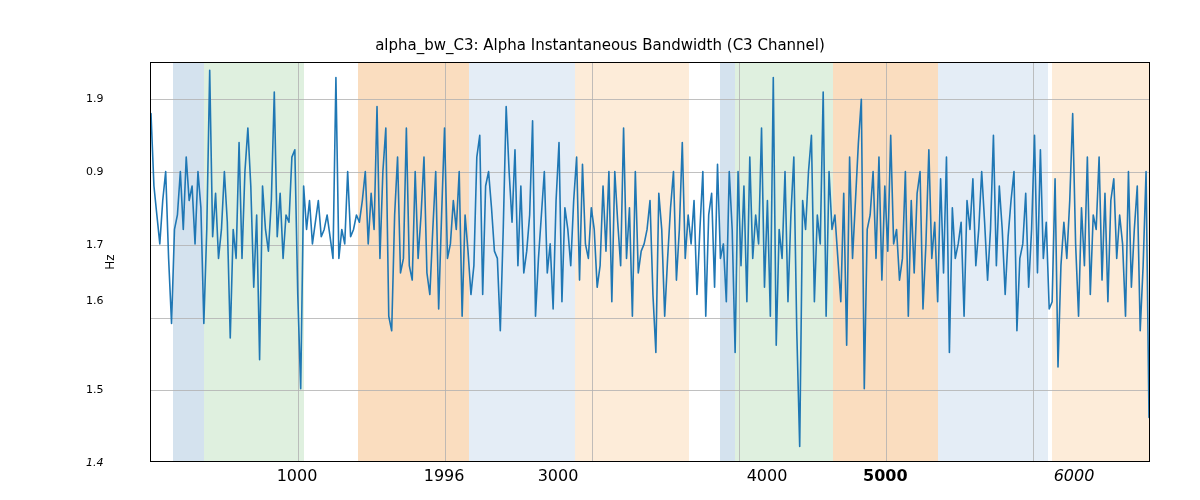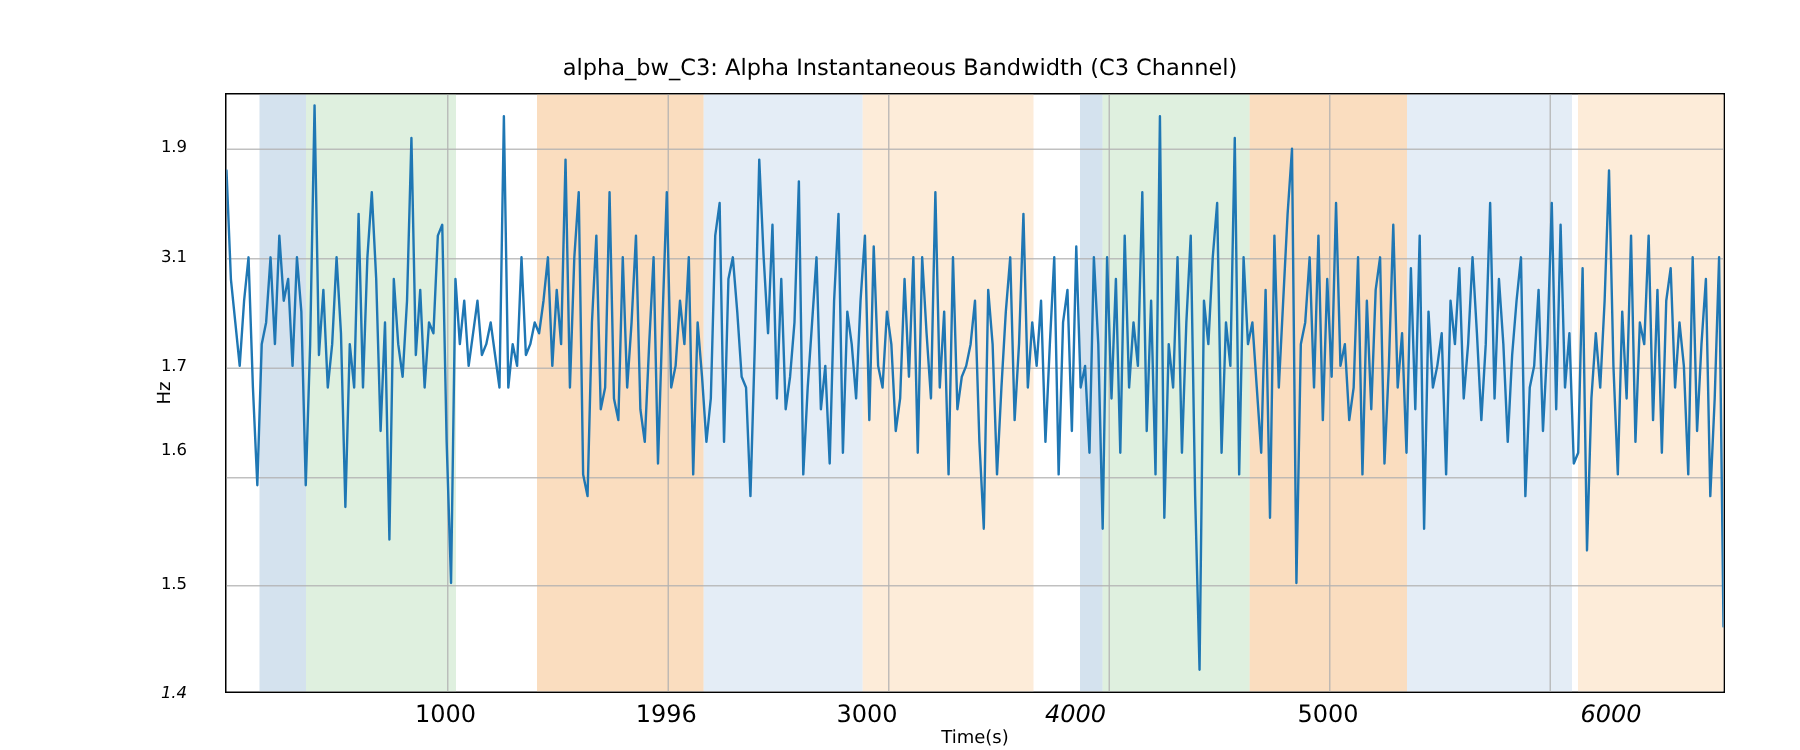--- a/index.html
+++ b/index.html
@@ -57,21 +57,21 @@
     left: 150px;
     top: 462px;
     width: 1000px;
     text-align: center;
     font-size: 12px;
   }
   .ytick-label {
     position: absolute;
     right: 1054px;
     width: 60px;
-    text-align: center;
+    text-align: left;
     font-size: 11px;
     transform: translateY(-50%);
   }
   .xtick-label {
     position: absolute;
     top: 444px;
     width: 60px;
     text-align: center;
     font-size: 16px;
     transform: translateX(-50%);
@@ -113,21 +113,20 @@
   }
 </style>
 </head>
 <body>
 
 <div class="figure">
   <div class="title">alpha_bw_C3: Alpha Instantaneous Bandwidth (C3 Channel)</div>
   <div class="ylabel">
       <span>Hz</span>
     </div>
-  <div class="xlabel">Time(s)</div>
 
   <div class="plot">
       <div class="band" style="left: 901.471px; width: 98.5294px; background: rgb(252, 228, 201); opacity: 0.7;"></div>
       <div class="band" style="left: 897.059px; width: 4.41176px; background: rgb(255, 255, 255); opacity: 0;"></div>
       <div class="band" style="left: 786.765px; width: 110.294px; background: rgb(217, 229, 242); opacity: 0.7;"></div>
       <div class="band" style="left: 682.353px; width: 104.412px; background: rgb(247, 199, 149); opacity: 0.6;"></div>
       <div class="band" style="left: 583.824px; width: 98.5294px; background: rgb(201, 230, 201); opacity: 0.6;"></div>
       <div class="band" style="left: 569.118px; width: 14.7059px; background: rgb(183, 206, 227); opacity: 0.6;"></div>
       <div class="band" style="left: 423.529px; width: 114.706px; background: rgb(252, 228, 201); opacity: 0.7;"></div>
       <div class="band" style="left: 317.647px; width: 105.882px; background: rgb(217, 229, 242); opacity: 0.7;"></div>
@@ -147,21 +146,21 @@
       <div class="gridline-v" style="left: 735.294px;"></div>
       <div class="gridline-v" style="left: 882.353px;"></div>
       <svg class="series" preserveAspectRatio="none" viewBox="0 0 1000 400">
         <path d="M0.00 50.91 L2.94 123.64 L5.88 152.73 L8.82 181.82 L11.76 138.18 L14.71 109.09 L17.65 196.36 L20.59 261.82 L23.53 167.27 L26.47 152.73 L29.41 109.09 L32.35 167.27 L35.29 94.55 L38.24 138.18 L41.18 123.64 L44.12 181.82 L47.06 109.09 L50.00 145.45 L52.94 261.82 L55.88 167.27 L58.82 7.27 L61.76 174.55 L64.71 130.91 L67.65 196.36 L70.59 167.27 L73.53 109.09 L76.47 160.00 L79.41 276.36 L82.35 167.27 L85.29 196.36 L88.24 80.00 L91.18 196.36 L94.12 109.09 L97.06 65.45 L100.00 123.64 L102.94 225.45 L105.88 152.73 L108.82 298.18 L111.76 123.64 L114.71 167.27 L117.65 189.09 L120.59 138.18 L123.53 29.09 L126.47 174.55 L129.41 130.91 L132.35 196.36 L135.29 152.73 L138.24 160.00 L141.18 94.55 L144.12 87.27 L147.06 232.73 L150.00 327.27 L152.94 123.64 L155.88 167.27 L158.82 138.18 L161.76 181.82 L164.71 160.00 L167.65 138.18 L170.59 174.55 L173.53 167.27 L176.47 152.73 L179.41 174.55 L182.35 196.36 L185.29 14.55 L188.24 196.36 L191.18 167.27 L194.12 181.82 L197.06 109.09 L200.00 174.55 L202.94 167.27 L205.88 152.73 L208.82 160.00 L211.76 138.18 L214.71 109.09 L217.65 181.82 L220.59 130.91 L223.53 167.27 L226.47 43.64 L229.41 196.36 L232.35 109.09 L235.29 65.45 L238.24 254.55 L241.18 269.09 L244.12 152.73 L247.06 94.55 L250.00 210.91 L252.94 196.36 L255.88 65.45 L258.82 203.64 L261.76 218.18 L264.71 109.09 L267.65 196.36 L270.59 152.73 L273.53 94.55 L276.47 210.91 L279.41 232.73 L282.35 167.27 L285.29 109.09 L288.24 247.27 L291.18 152.73 L294.12 65.45 L297.06 196.36 L300.00 181.82 L302.94 138.18 L305.88 167.27 L308.82 109.09 L311.76 254.55 L314.71 152.73 L317.65 189.09 L320.59 232.73 L323.53 203.64 L326.47 94.55 L329.41 72.73 L332.35 232.73 L335.29 123.64 L338.24 109.09 L341.18 145.45 L344.12 189.09 L347.06 196.36 L350.00 269.09 L352.94 167.27 L355.88 43.64 L358.82 109.09 L361.76 160.00 L364.71 87.27 L367.65 203.64 L370.59 123.64 L373.53 210.91 L376.47 189.09 L379.41 152.73 L382.35 58.18 L385.29 254.55 L388.24 196.36 L391.18 152.73 L394.12 109.09 L397.06 210.91 L400.00 181.82 L402.94 247.27 L405.88 138.18 L408.82 80.00 L411.76 240.00 L414.71 145.45 L417.65 167.27 L420.59 203.64 L423.53 138.18 L426.47 94.55 L429.41 218.18 L432.35 101.82 L435.29 181.82 L438.24 196.36 L441.18 145.45 L444.12 167.27 L447.06 225.45 L450.00 203.64 L452.94 123.64 L455.88 189.09 L458.82 109.09 L461.76 240.00 L464.71 109.09 L467.65 160.00 L470.59 203.64 L473.53 65.45 L476.47 196.36 L479.41 145.45 L482.35 254.55 L485.29 109.09 L488.24 210.91 L491.18 189.09 L494.12 181.82 L497.06 167.27 L500.00 138.18 L502.94 232.73 L505.88 290.91 L508.82 130.91 L511.76 167.27 L514.71 254.55 L517.65 196.36 L520.59 145.45 L523.53 109.09 L526.47 218.18 L529.41 167.27 L532.35 80.00 L535.29 196.36 L538.24 152.73 L541.18 181.82 L544.12 138.18 L547.06 232.73 L550.00 167.27 L552.94 109.09 L555.88 254.55 L558.82 152.73 L561.76 130.91 L564.71 225.45 L567.65 101.82 L570.59 196.36 L573.53 181.82 L576.47 240.00 L579.41 109.09 L582.35 167.27 L585.29 290.91 L588.24 109.09 L591.18 203.64 L594.12 123.64 L597.06 240.00 L600.00 94.55 L602.94 196.36 L605.88 152.73 L608.82 181.82 L611.76 65.45 L614.71 225.45 L617.65 138.18 L620.59 254.55 L623.53 14.55 L626.47 283.64 L629.41 167.27 L632.35 196.36 L635.29 109.09 L638.24 240.00 L641.18 152.73 L644.12 94.55 L647.06 269.09 L650.00 385.45 L652.94 138.18 L655.88 167.27 L658.82 109.09 L661.76 72.73 L664.71 240.00 L667.65 152.73 L670.59 181.82 L673.53 29.09 L676.47 254.55 L679.41 109.09 L682.35 167.27 L685.29 152.73 L688.24 196.36 L691.18 240.00 L694.12 130.91 L697.06 283.64 L700.00 94.55 L702.94 196.36 L705.88 138.18 L708.82 80.00 L711.76 36.36 L714.71 327.27 L717.65 167.27 L720.59 152.73 L723.53 109.09 L726.47 196.36 L729.41 94.55 L732.35 218.18 L735.29 123.64 L738.24 189.09 L741.18 72.73 L744.12 181.82 L747.06 167.27 L750.00 218.18 L752.94 196.36 L755.88 109.09 L758.82 254.55 L761.76 138.18 L764.71 210.91 L767.65 130.91 L770.59 109.09 L773.53 247.27 L776.47 181.82 L779.41 87.27 L782.35 196.36 L785.29 160.00 L788.24 240.00 L791.18 116.36 L794.12 210.91 L797.06 94.55 L800.00 290.91 L802.94 145.45 L805.88 196.36 L808.82 181.82 L811.76 160.00 L814.71 254.55 L817.65 138.18 L820.59 167.27 L823.53 116.36 L826.47 203.64 L829.41 167.27 L832.35 109.09 L835.29 160.00 L838.24 218.18 L841.18 167.27 L844.12 72.73 L847.06 203.64 L850.00 123.64 L852.94 167.27 L855.88 232.73 L858.82 174.55 L861.76 138.18 L864.71 109.09 L867.65 269.09 L870.59 196.36 L873.53 181.82 L876.47 130.91 L879.41 225.45 L882.35 167.27 L885.29 72.73 L888.24 210.91 L891.18 87.27 L894.12 196.36 L897.06 160.00 L900.00 247.27 L902.94 240.00 L905.88 116.36 L908.82 305.45 L911.76 203.64 L914.71 160.00 L917.65 196.36 L920.59 138.18 L923.53 50.91 L926.47 181.82 L929.41 254.55 L932.35 145.45 L935.29 203.64 L938.24 94.55 L941.18 232.73 L944.12 152.73 L947.06 167.27 L950.00 94.55 L952.94 218.18 L955.88 130.91 L958.82 240.00 L961.76 138.18 L964.71 116.36 L967.65 196.36 L970.59 152.73 L973.53 181.82 L976.47 254.55 L979.41 109.09 L982.35 225.45 L985.29 167.27 L988.24 123.64 L991.18 269.09 L994.12 203.64 L997.06 109.09 L1000.00 356.36 "></path>
       </svg>
     </div>
 <div class="ytick-label" style="top: 440px; font-style: italic;">1.4</div>
     <div class="ytick-label" style="top: 367.273px;">1.5</div>
     <div class="ytick-label" style="top: 278px;">1.6</div>
     <div class="ytick-label" style="top: 221.818px;">1.7</div>
-    <div class="ytick-label" style="top: 149.091px;">3.1</div>
+    <div class="ytick-label" style="top: 149.091px;">0.9</div>
     <div class="ytick-label" style="top: 76.3636px;">1.9</div>
     <div class="xtick-label" style="left: 297.059px;">1000</div>
     <div class="xtick-label" style="left: 444.118px;">1996</div>
-    <div class="xtick-label" style="left: 578px;">3000</div>
-    <div class="xtick-label" style="left: 717px; font-style: italic;">4000</div>
-    <div class="xtick-label" style="left: 885.294px;">5000</div>
+    <div class="xtick-label" style="left: 558px;">3000</div>
+    <div class="xtick-label" style="left: 767px;">4000</div>
+    <div class="xtick-label" style="left: 885.294px; font-weight: bold;">5000</div>
     <div class="xtick-label" style="left: 1074px; font-style: italic;">6000</div>
   </div>
 
 </body></html>

